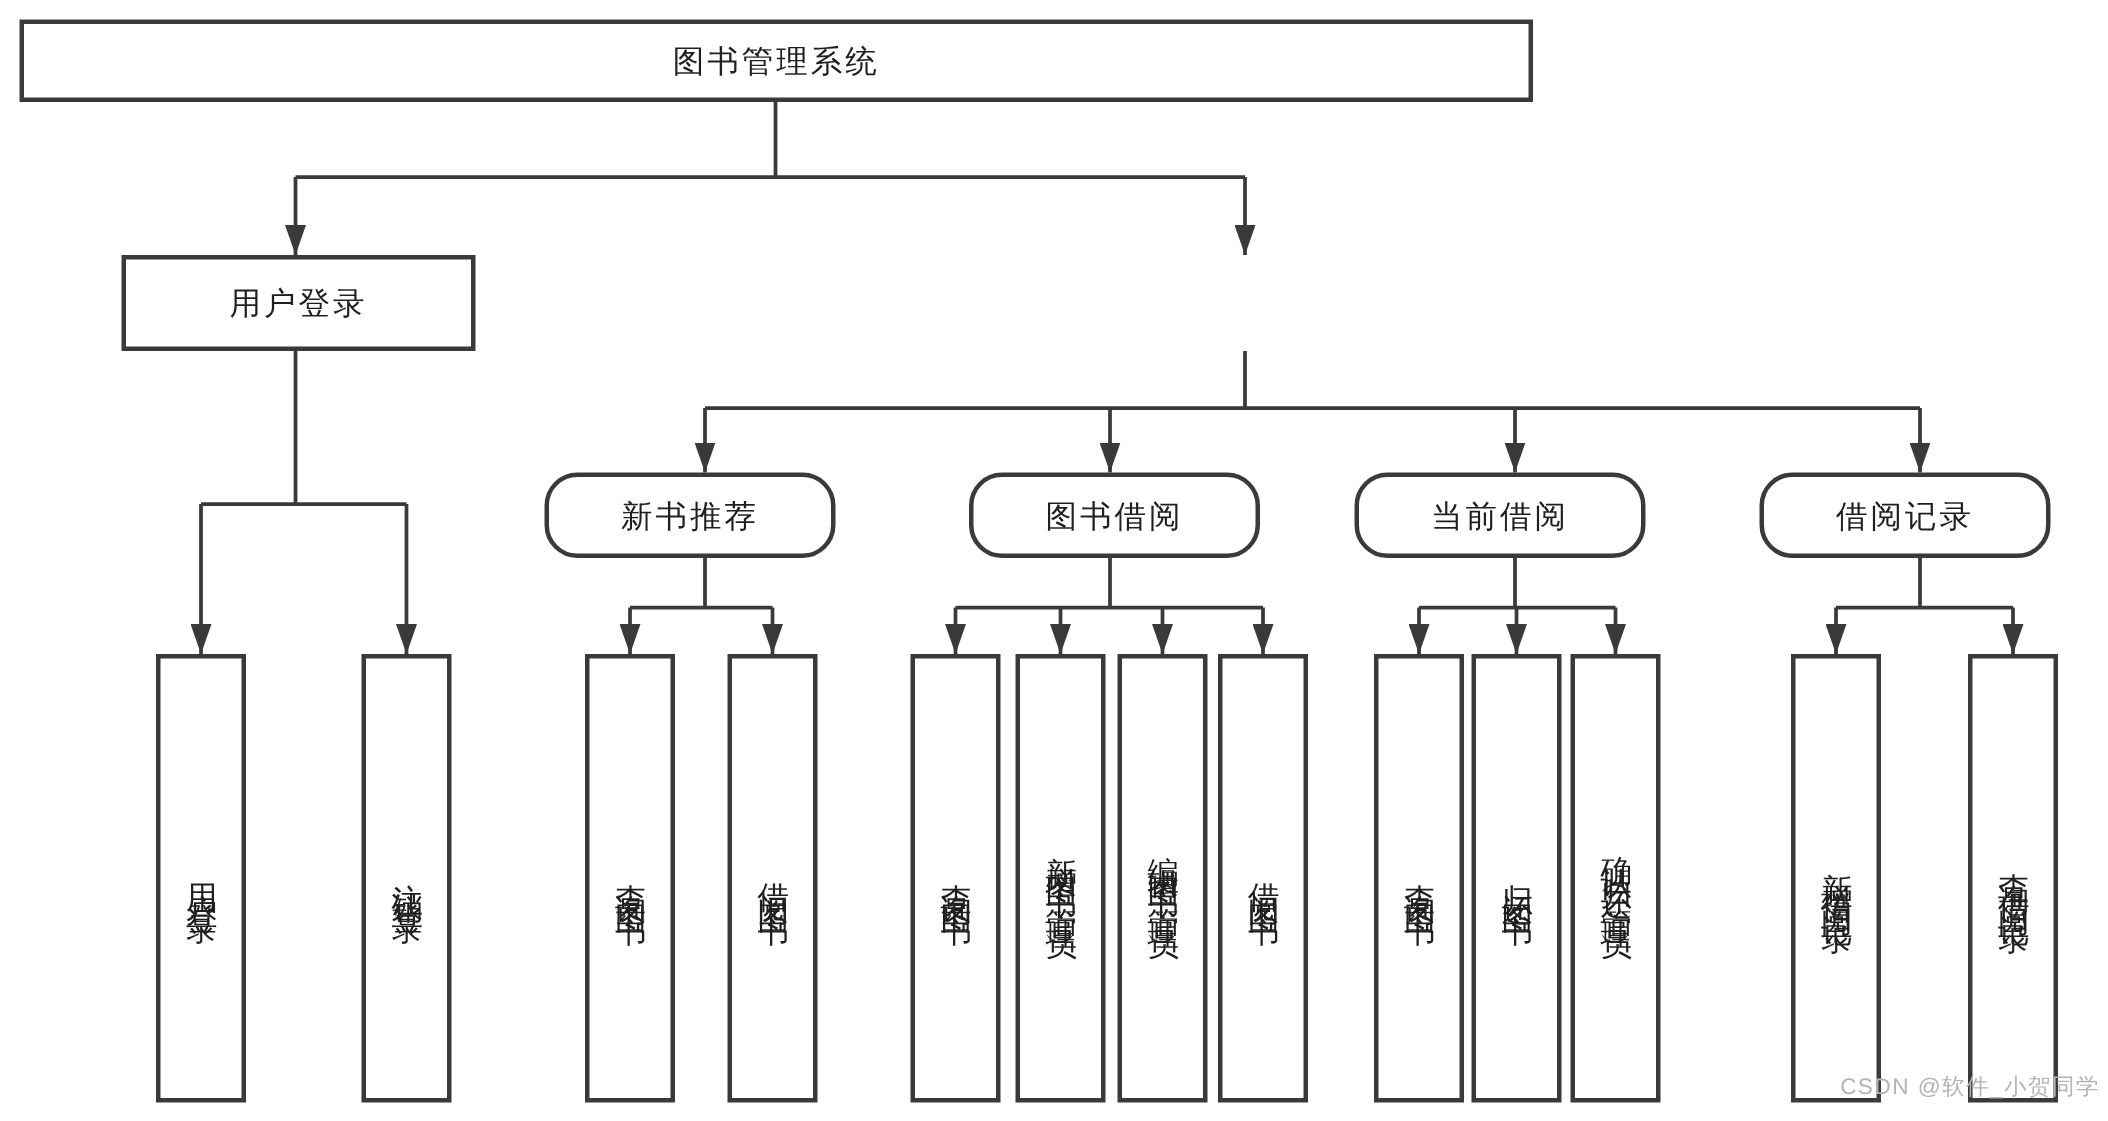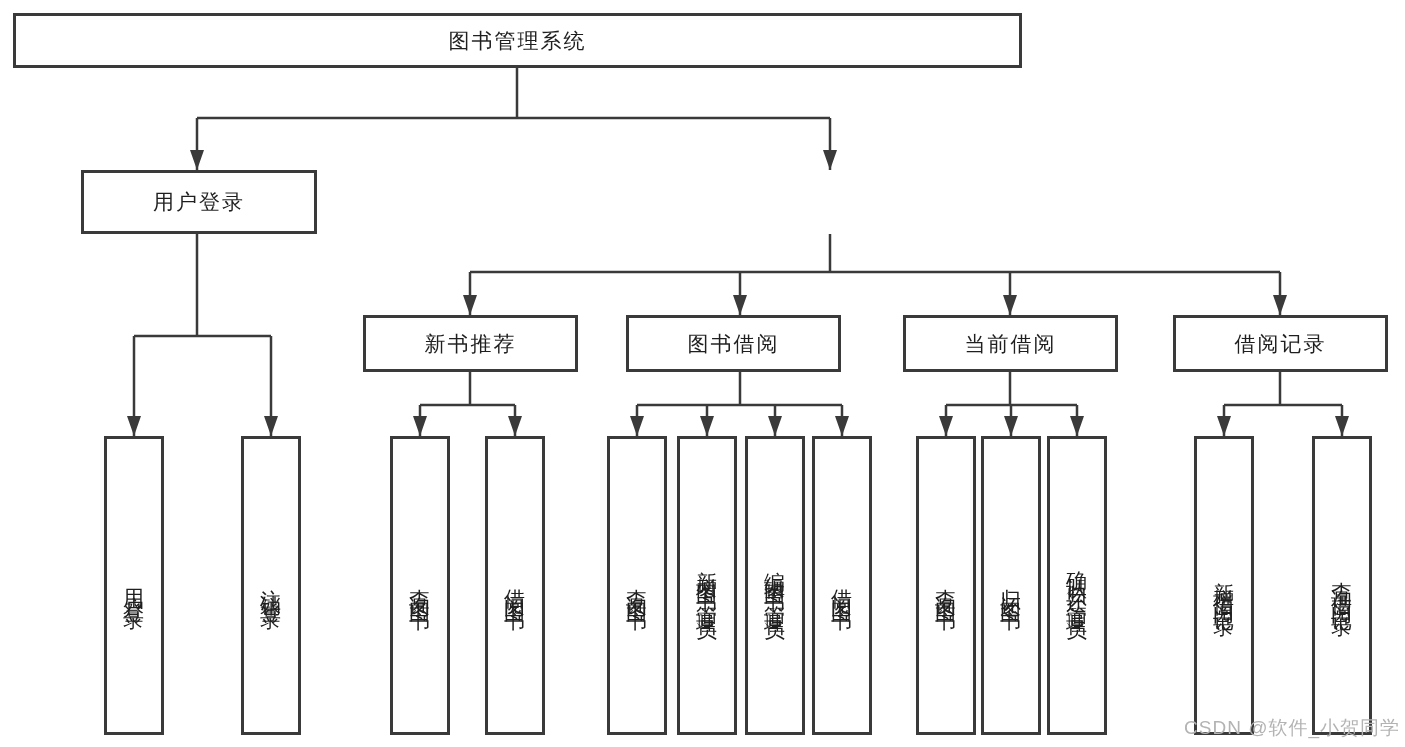--- a/index.html
+++ b/index.html
@@ -24,30 +24,30 @@
   }
   .hlabel{font-size:21px; letter-spacing:2px; white-space:nowrap;}
   .leaf{width:60px; top:436px; height:299px;}
   .vtext{
     writing-mode:vertical-rl; text-orientation:mixed;
     font-size:21px; letter-spacing:7px; line-height:1;
   }
   .root-box{left:13px; top:13px; width:1009px; height:55px;}
   .l2-0{left:81px;  top:170px; width:236px; height:64px;}
   .l2-1{left:712px; top:170px; width:236px; height:64px;}
-  .l3{top:315px; width:215px; height:57px;}
-  .l3-0{left:363px;} .l3-1{left:626px;} .l3-2{left:903px;} .l3-3{left:1173px;}
+  .l3{top:315px; width:194px; height:57px;border-radius:22px;}
+  .l3-0{left:363px;} .l3-1{left:646px;} .l3-2{left:903px;} .l3-3{left:1173px;}
   .leaf-u0{left:104px;} .leaf-u1{left:241px;}
   .leaf-n0{left:390px;} .leaf-n1{left:485px;}
   .leaf-b0{left:607px;} .leaf-b1{left:677px;} .leaf-b2{left:745px;} .leaf-b3{left:812px;}
   .leaf-c0{left:916px;} .leaf-c1{left:981px;} .leaf-c2{left:1047px;}
   .leaf-r0{left:1194px;} .leaf-r1{left:1312px;}
   .watermark{
     position:absolute; right:5px; top:715px;
-    font-size:19px; letter-spacing:1px; color:var(--watermark);
+    font-size:15px; letter-spacing:1px; color:var(--watermark);
     white-space:nowrap;
   }
 </style>
 </head>
 <body>
 
 <div class="canvas">
 
   <svg class="wires" viewBox="0 0 1405 747">
     <defs>

